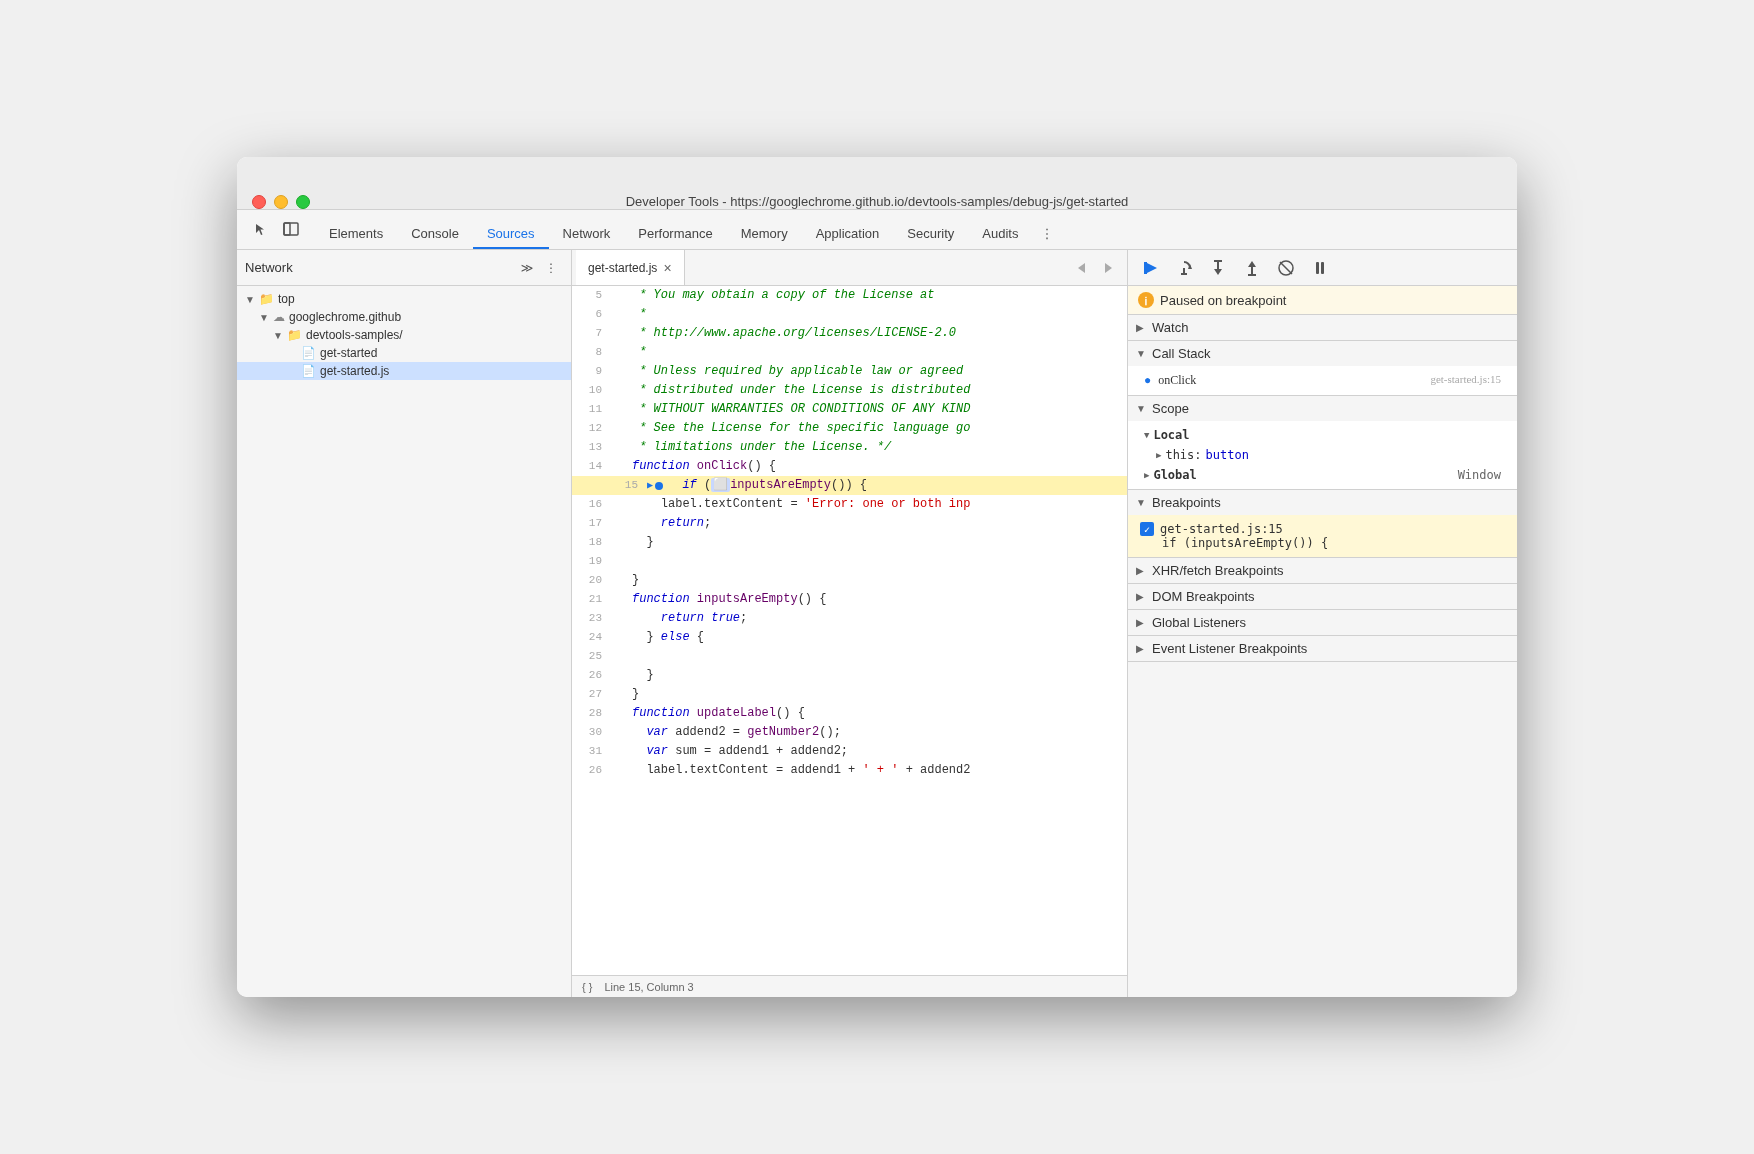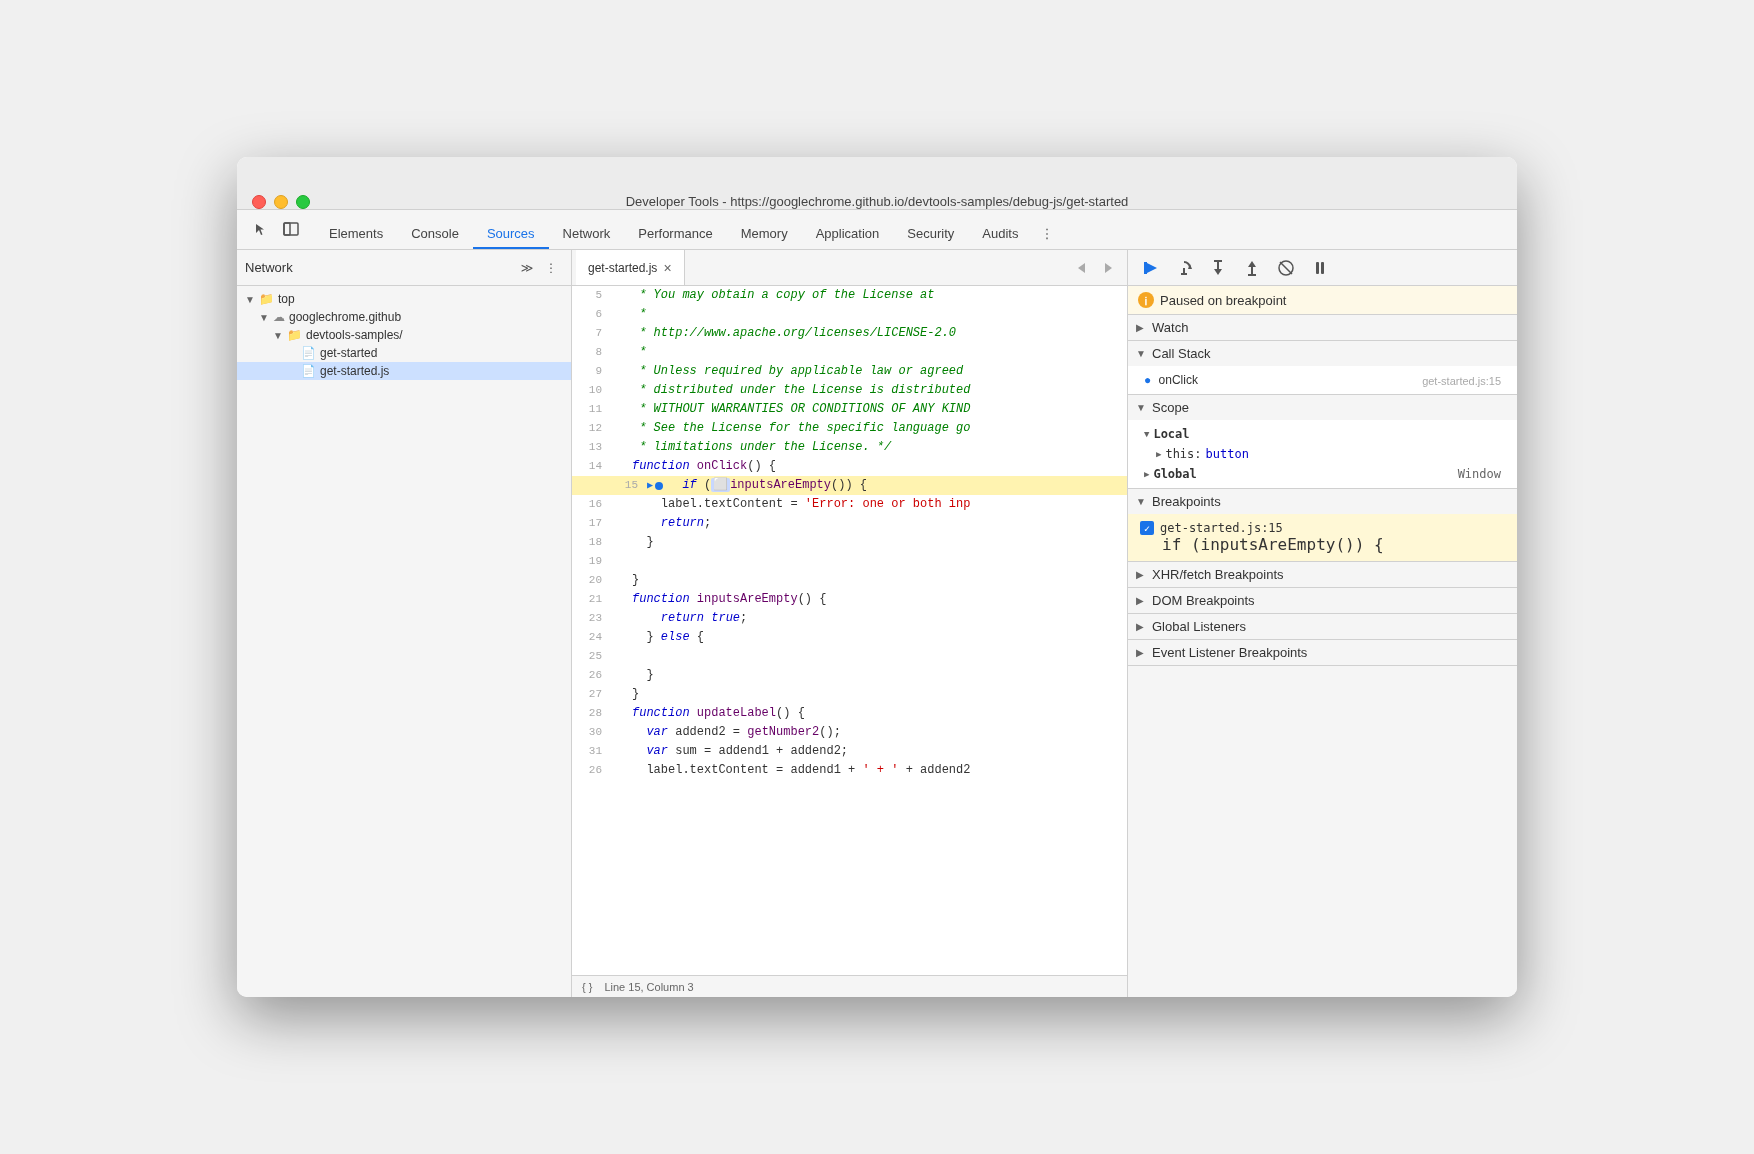--- a/index.html
+++ b/index.html
@@ -354,25 +354,24 @@
     }
     .scope-toggle {
       font-size: 9px;
       color: #666;
     }
     .scope-key { color: #333; }
     .scope-value { color: #0000cc; }
     .call-stack-item {
       padding: 3px 16px;
       font-size: 12px;
-      font-family: Liberation Sans, sans-serif;
+      font-family: Liberation Serif, serif;
       color: #333;
       display: flex;
       justify-content: space-between;
-      align-items: flex-end;
     }
     .call-stack-location {
       color: #aaa;
       font-size: 11px;
     }
     .breakpoints-section .bp-item {
       padding: 3px 12px;
       font-size: 12px;
       font-family: 'Menlo', monospace;
       display: flex;
@@ -392,21 +391,21 @@
       display: flex;
       align-items: center;
       justify-content: center;
       color: white;
       font-size: 10px;
     }
     .bp-filename { color: #333; }
     .bp-code {
       padding-left: 22px;
       color: #333;
-      font-size: 16px;
+      font-size: 12px;
     }
     .collapsible-header {
       display: flex;
       align-items: center;
       padding: 5px 8px;
       cursor: pointer;
       font-size: 13px;
       color: #333;
       background: #f5f5f5;
       border-bottom: 1px solid #d0d0d0;

